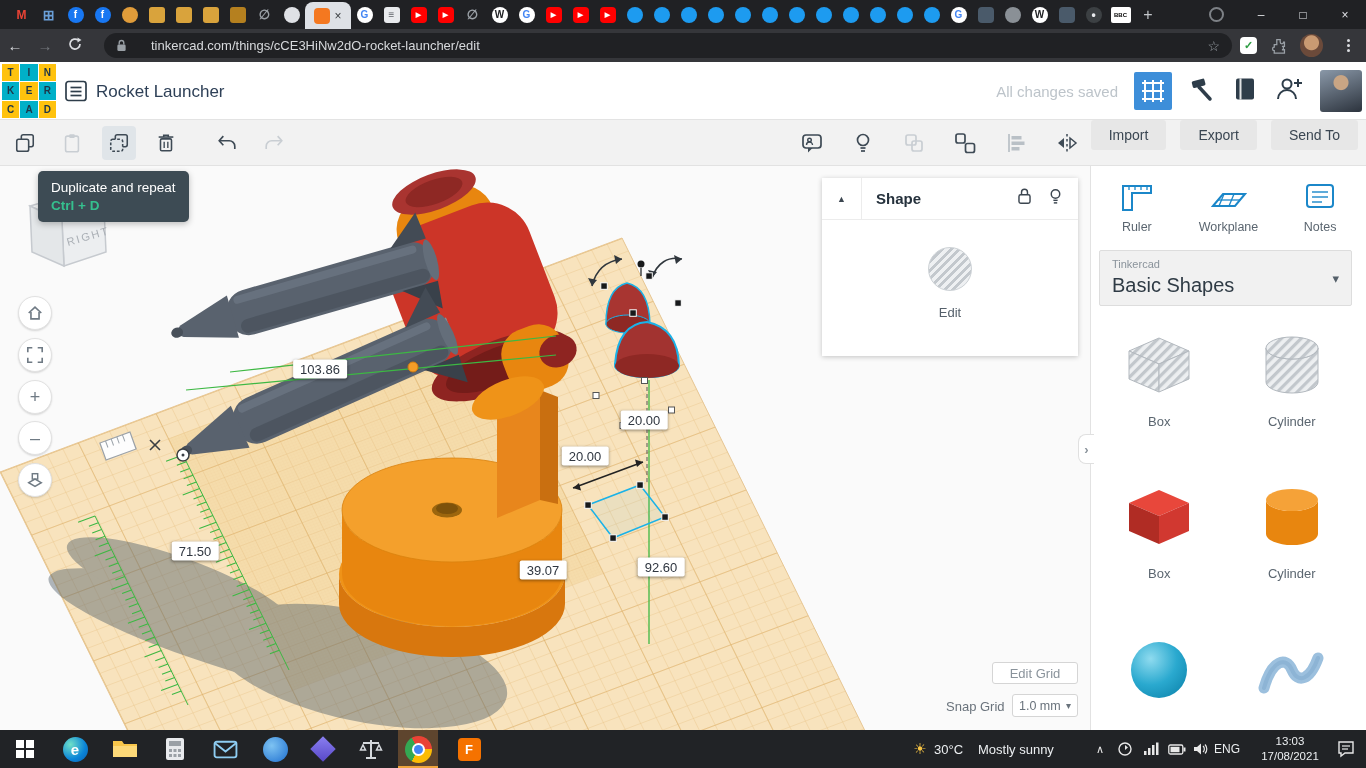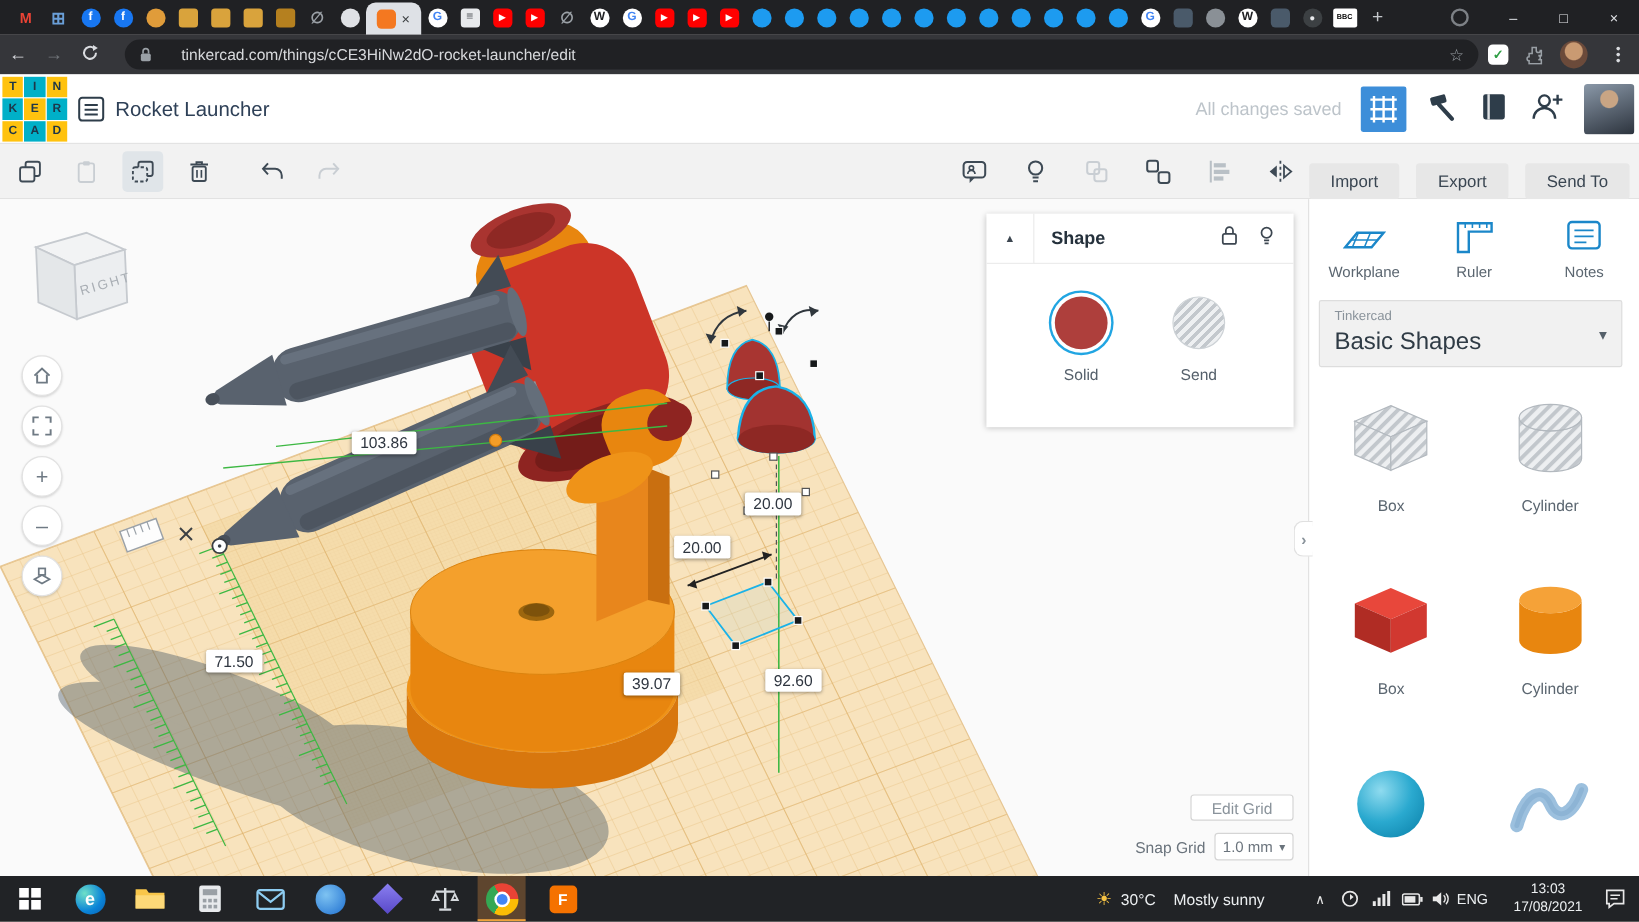--- a/index.html
+++ b/index.html
@@ -42,21 +42,21 @@
   .saved { color:#bdc4ca; font-size:15px; }
   .gridbtn { width:38px; height:38px; background:#3d8ed9; border-radius:2px; display:flex; align-items:center; justify-content:center; }
   .tkavatar { width:42px; height:42px; border-radius:3px; background:radial-gradient(circle at 50% 30%, #c9a584 0 7px, transparent 8px), linear-gradient(160deg,#8a98a8,#2c333d); }
 
   
   .edtoolbar { position:absolute; left:0; top:120px; width:1366px; height:46px; background:#f2f2f2; border-bottom:1px solid #e2e2e2; }
   .tb-left { position:absolute; left:8px; top:0; height:46px; display:flex; align-items:center; gap:13px; }
   .tb-right { position:absolute; right:282px; top:0; height:46px; display:flex; align-items:center; gap:17px; }
   .tbtn { width:34px; height:34px; display:flex; align-items:center; justify-content:center; border-radius:4px; }
   .tbtn.hov { background:#e0e5e9; }
-  .tb-buttons { position:absolute; right:8px; top:0; height:46px; display:flex; align-items:flex-end; gap:14px; }
+  .tb-buttons { position:absolute; right:8px; top:0; height:46px; display:flex; align-items:flex-start; gap:14px; }
   .tb-buttons .btn { height:30px; padding:0 18px; background:#e7e7e7; border-radius:3px; color:#3a4652; font-size:14px; display:flex; align-items:center; }
 
   
   .tooltip { position:absolute; left:38px; top:171px; background:#3d4b54; border-radius:5px; padding:9px 13px; z-index:40; box-shadow:0 2px 6px rgba(0,0,0,.25); }
   .tooltip .tt1 { color:#fff; font-size:13.5px; }
   .tooltip .tt2 { color:#35c08e; font-size:13.5px; font-weight:bold; margin-top:3px; }
 
   
   .canvas-wrap { position:absolute; left:0; top:166px; width:1090px; height:564px; background:#fafafa; }
   .dimlabel { position:absolute; transform:translate(-50%,-50%); background:#fff; border-radius:2px; padding:2px 7px; font-size:13px; color:#2f3640; box-shadow:0 1px 3px rgba(0,0,0,.35); z-index:20; }
@@ -440,20 +440,24 @@
           </svg>
       </div>
     </div>
     <div class="tb-buttons">
       <div class="btn">Import</div>
       <div class="btn">Export</div>
       <div class="btn">Send To</div>
     </div>
   </div>
 
+  <div class="tooltip">
+    <div class="tt1">Duplicate and repeat</div>
+    <div class="tt2">Ctrl + D</div>
+  </div>
 
   <div class="canvas-wrap">
     <svg id="scene" width="1090" height="564" viewBox="0 0 1090 564">
       <defs>
         <pattern id="pg1" width="1" height="1" patternUnits="userSpaceOnUse" patternTransform="matrix(15.55,-5.85,6.2,12.575,0,306)">
           <path d="M1,0 L0,0 L0,1" fill="none" stroke="#eac488" stroke-width="0.05"></path>
         </pattern>
         <pattern id="pg5" width="5" height="5" patternUnits="userSpaceOnUse" patternTransform="matrix(15.55,-5.85,6.2,12.575,0,306)">
           <path d="M5,0 L0,0 L0,5" fill="none" stroke="#ddb068" stroke-width="0.065"></path>
         </pattern>
@@ -653,50 +657,46 @@
           <svg width="17" height="19" viewBox="0 0 20 22">
               <circle cx="10" cy="8" r="5" fill="none" stroke="#3c4650" stroke-width="1.7"></circle>
               <line x1="7.5" y1="15.5" x2="12.5" y2="15.5" stroke="#3c4650" stroke-width="1.7"></line>
               <line x1="8" y1="18.5" x2="12" y2="18.5" stroke="#3c4650" stroke-width="1.7"></line>
             </svg>
         </span>
       </div>
     </div>
     <div class="sp-body">
       <div class="sp-opt">
-        <div class="circ solid"></div>
-        <div class="sp-lbl">Solid</div>
-      </div>
-      <div class="sp-opt">
         <div class="circ hole"></div>
-        <div class="sp-lbl">Send</div>
+        <div class="sp-lbl">Edit</div>
       </div>
     </div>
   </div>
 
   <div class="sidebar">
     <div class="sb-tools">
-      <div class="sb-tool">
-        <svg width="36" height="34" viewBox="0 0 36 34">
-            <polygon points="2,26 12,14 34,14 24,26" fill="none" stroke="#1b87c9" stroke-width="2"></polygon>
-            <line x1="7" y1="20" x2="29" y2="20" stroke="#1b87c9" stroke-width="1.3"></line>
-            <line x1="13" y1="14" x2="8" y2="26" stroke="#1b87c9" stroke-width="1.3"></line>
-            <line x1="23" y1="14" x2="18" y2="26" stroke="#1b87c9" stroke-width="1.3"></line>
-          </svg>
-        <div class="lbl">Workplane</div>
-      </div>
       <div class="sb-tool">
         <svg width="36" height="34" viewBox="0 0 36 34">
             <polygon points="4,6 32,6 32,13 13,13 13,30 4,30" fill="none" stroke="#1b87c9" stroke-width="2"></polygon>
             <line x1="10" y1="6" x2="10" y2="10" stroke="#1b87c9" stroke-width="1.3"></line>
             <line x1="16" y1="6" x2="16" y2="10" stroke="#1b87c9" stroke-width="1.3"></line>
             <line x1="22" y1="6" x2="22" y2="10" stroke="#1b87c9" stroke-width="1.3"></line>
             <line x1="28" y1="6" x2="28" y2="10" stroke="#1b87c9" stroke-width="1.3"></line>
           </svg>
         <div class="lbl">Ruler</div>
+      </div>
+      <div class="sb-tool">
+        <svg width="36" height="34" viewBox="0 0 36 34">
+            <polygon points="2,26 12,14 34,14 24,26" fill="none" stroke="#1b87c9" stroke-width="2"></polygon>
+            <line x1="7" y1="20" x2="29" y2="20" stroke="#1b87c9" stroke-width="1.3"></line>
+            <line x1="13" y1="14" x2="8" y2="26" stroke="#1b87c9" stroke-width="1.3"></line>
+            <line x1="23" y1="14" x2="18" y2="26" stroke="#1b87c9" stroke-width="1.3"></line>
+          </svg>
+        <div class="lbl">Workplane</div>
       </div>
       <div class="sb-tool">
         <svg width="36" height="34" viewBox="0 0 36 34">
             <rect x="5" y="5" width="26" height="22" rx="3" fill="none" stroke="#1b87c9" stroke-width="2"></rect>
             <line x1="10" y1="12" x2="26" y2="12" stroke="#1b87c9" stroke-width="1.4"></line>
             <line x1="10" y1="17" x2="26" y2="17" stroke="#1b87c9" stroke-width="1.4"></line>
             <line x1="10" y1="22" x2="20" y2="22" stroke="#1b87c9" stroke-width="1.4"></line>
           </svg>
         <div class="lbl">Notes</div>
       </div>

